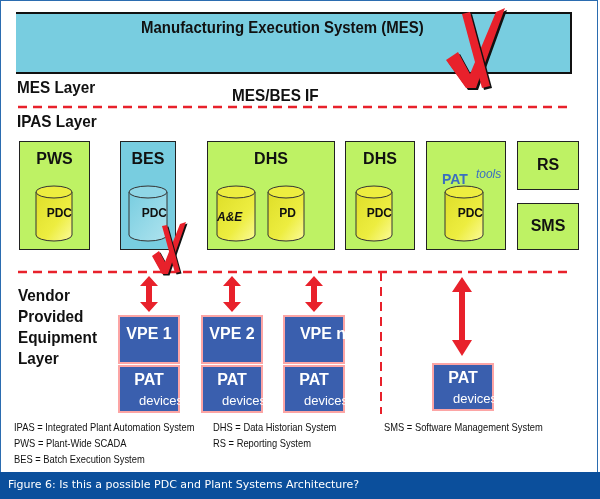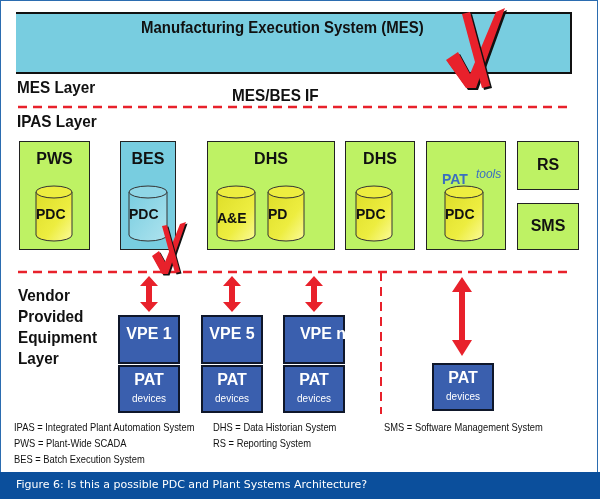--- a/index.html
+++ b/index.html
@@ -2,36 +2,36 @@
 <html><head>
 <meta charset="utf-8">
 <style>
   html, body { margin:0; padding:0; }
   body { width:600px; height:499px; position:relative; background:#fff; overflow:hidden;
          font-family:"Liberation Sans", sans-serif; }
   .frame { position:absolute; left:0; top:0; width:598px; height:472px; border:1px solid #2b6cb0;
            border-bottom:none; box-sizing:border-box; }
   .caption-bar { position:absolute; left:0; top:472px; width:600px; height:27px; background:#0b4f9c; }
   .caption { position:absolute; left:8px; top:478px; color:#fff; font-size:11px;
-             font-family:"DejaVu Sans", sans-serif;margin-left:8px; }
+             font-family:"DejaVu Sans", sans-serif; }
   .abs { position:absolute; }
   .mes-bar { left:16px; top:12px; width:556px; height:62px; background:#78cde0;
              border-top:2px solid #111; border-bottom:2px solid #111; border-right:2px solid #111; box-sizing:border-box; }
   .mes-title { left:0; top:18px; width:600px; text-align:center; font-weight:bold; font-size:17px; color:#111;
                transform:scaleX(0.88); padding-right:40px; box-sizing:border-box; }
   .layer-label { font-weight:bold; font-size:17px; color:#111; transform-origin:left top; transform:scaleX(0.9); }
   .box { position:absolute; border:1.5px solid #222; box-sizing:border-box; }
   .yellow { background:#bef264; }
   .cyan { background:#78cde0; }
   .box-title { position:absolute; left:0; width:100%; text-align:center; font-weight:bold; font-size:16px; color:#111; }
-  .cyl-label { position:absolute; left:0; width:100%; text-align:left; font-weight:bold; font-size:14px; color:#111; }
-  .blue { background:#3a5fae; border:2px solid #0f172a; box-sizing:border-box; position:absolute; color:#fff; text-align:center; }
+  .cyl-label { position:absolute; left:0; width:100%; text-align:right; font-weight:bold; font-size:12px; color:#111; }
+  .blue { background:#3a5fae; border:2px solid #fca5a5; box-sizing:border-box; position:absolute; color:#fff; text-align:center; }
   .vpe-label { font-weight:bold; font-size:16px; position:absolute; left:0; width:100%; }
   .pat-label { font-weight:bold; font-size:16px; position:absolute; left:0; width:100%; }
-  .dev-label { font-size:10px; position:absolute; left:0; width:100%; }
+  .dev-label { font-size:13px; position:absolute; left:12px; width:100%; }
   .legend { position:absolute; font-size:11px; color:#111; font-family:"Liberation Sans", sans-serif; transform-origin:left top; transform:scaleX(0.85); white-space:nowrap; }
   .pat-tools { position:absolute; color:#3a6fc0; font-weight:bold; font-size:14px; }
   .pat-tools sup { font-style:italic; font-weight:normal; font-size:12px;padding-left:8px; }
   svg.overlay { position:absolute; left:0; top:0; }
 </style>
 </head>
 <body>
 
 <div class="frame"></div>
 
@@ -134,42 +134,42 @@
   <g>
     <path d="M152 256 L159 251 L165 262 L180 224 L186 222 L168 274 L162 274 Z" fill="#111" transform="translate(1.5,1.5)"></path>
     <path d="M152 256 L159 251 L165 262 L180 224 L186 222 L168 274 L162 274 Z" fill="#e8212b"></path>
     <path d="M162 226 L167 225 L180 272 L175 273 Z" fill="#111" transform="translate(1.5,1.5)"></path>
     <path d="M162 226 L167 225 L180 272 L175 273 Z" fill="#e8212b"></path>
   </g>
 </svg>
 
 <div class="cyl-label abs" style="left:36px;width:36px;top:206px;">PDC</div>
 <div class="cyl-label abs" style="left:129px;width:38px;top:206px;">PDC</div>
-<div class="cyl-label abs" style="left:217px;width:21px;top:210px;">A&amp;E</div>
+<div class="cyl-label abs" style="left:217px;width:21px;top:210px;font-style:italic;">A&amp;E</div>
 <div class="cyl-label abs" style="left:268px;width:28px;top:206px;">PD</div>
 <div class="cyl-label abs" style="left:356px;width:36px;top:206px;">PDC</div>
 <div class="cyl-label abs" style="left:445px;width:38px;top:206px;">PDC</div>
 
 <div class="abs layer-label" style="left:18px;top:285px;line-height:21px;">
   <div>Vendor</div>
   <div>Provided</div>
   <div>Equipment</div>
   <div>Layer</div>
 </div>
 
 <div class="blue" style="left:118px;top:315px;width:62px;height:49px;">
   <div class="vpe-label" style="top:8px;">VPE 1</div>
 </div>
 <div class="blue" style="left:118px;top:365px;width:62px;height:48px;">
   <div class="pat-label" style="top:4px;">PAT</div>
   <div class="dev-label" style="top:26px;">devices</div>
 </div>
 
 <div class="blue" style="left:201px;top:315px;width:62px;height:49px;">
-  <div class="vpe-label" style="top:8px;">VPE 5</div>
+  <div class="vpe-label" style="top:8px;">VPE 2</div>
 </div>
 <div class="blue" style="left:201px;top:365px;width:62px;height:48px;">
   <div class="pat-label" style="top:4px;">PAT</div>
   <div class="dev-label" style="top:26px;">devices</div>
 </div>
 
 <div class="blue" style="left:283px;top:315px;width:62px;height:49px;">
   <div class="vpe-label" style="top:8px;margin-left:9px;">VPE n</div>
 </div>
 <div class="blue" style="left:283px;top:365px;width:62px;height:48px;">

